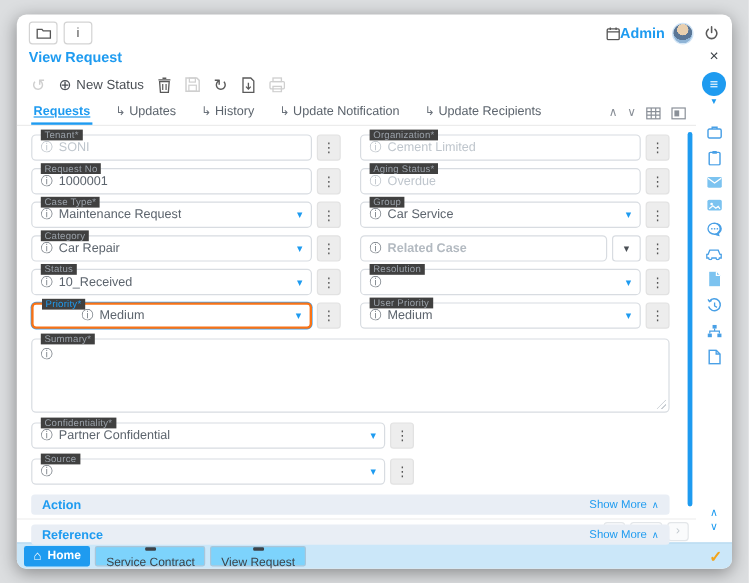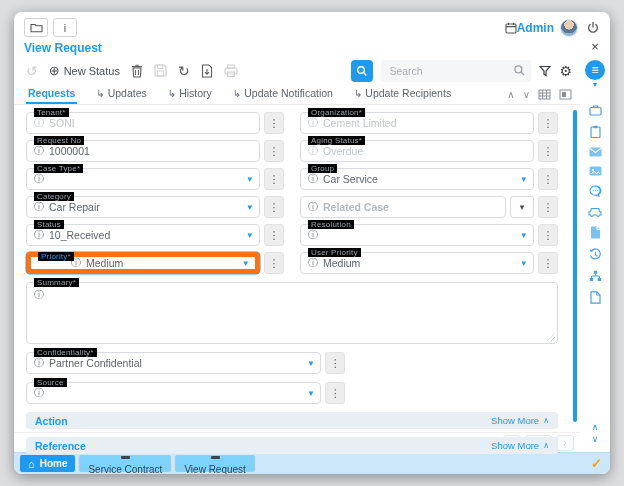--- a/index.html
+++ b/index.html
@@ -41,35 +41,35 @@
   .search-btn { width:22px; height:22px; background:#1e9bf0; border-radius:4px; display:flex; align-items:center; justify-content:center; }
   .search-box { position:relative; width:150px; height:22px; background:#f4f6f8; border-radius:2px; display:flex; align-items:center; }
   .search-box input { border:0; outline:0; background:transparent; width:100%; height:100%; padding:0 22px 0 8px; font-size:10.5px; color:#444; font-family:"Liberation Sans",sans-serif; }
   .search-box input::placeholder { color:#a9aeb4; }
   .search-box .mag { position:absolute; right:5px; top:4px; }
   .gear { font-size:14px; color:#444; }
 
   
   .tabs-row { height:21px; display:flex; align-items:stretch; padding:0 8px 0 12px; border-bottom:1px solid #ececec; flex:0 0 auto; }
   .tab { display:flex; align-items:center; gap:3px; font-size:10.5px; color:#5c646d; padding:0 2px; margin-right:17px; border-bottom:2px solid transparent; }
-  .tab.active { color:#1e9bf0; font-weight:700; border-bottom-color:#1e9bf0; }
+  .tab.active { color:#1e9bf0; font-weight:700; border-bottom-color:#1e9bf0;text-decoration:underline; }
   .tab .tarrow { color:#6a717a; font-size:10px; }
   .tabs-row .spacer { flex:1; }
   .view-ics { display:flex; align-items:center; gap:8px; color:#8a9098; font-size:10px; }
   .view-ics svg { display:block; }
 
   
   .form-area { flex:1; position:relative; padding:7px 22px 0 12px; min-height:0; }
   .scrollbar-v { position:absolute; right:3px; top:5px; bottom:10px; width:4px; background:#1e9bf0; border-radius:2px; }
 
   .fgrid { display:grid; grid-template-columns:1fr 1fr; column-gap:16px; row-gap:6px; }
   .cell { display:flex; align-items:stretch; }
   .fieldbox { position:relative; flex:1; height:22px; border:1px solid #d8dce1; border-radius:4px; display:flex; align-items:center; padding:0 7px; background:#fff; min-width:0; }
-  .fieldbox.focused { border:5px solid #f97316; box-shadow:0 0 0 .5px #3fa2f0;padding-left:40px; }
-  .flabel { position:absolute; top:-5px; left:7px; background:#000000; padding:0 3px; font-size:8px; color:#9aa1a9; letter-spacing:.2px; white-space:nowrap; }
+  .fieldbox.focused { border:2px solid #f97316; box-shadow:0 0 0 .5px #3fa2f0;padding-left:40px; }
+  .flabel { position:absolute; top:-5px; left:7px; background:#404040; padding:0 3px; font-size:8px; color:#9aa1a9; letter-spacing:.2px; white-space:nowrap; }
   .fieldbox.focused .flabel { color:#1e9bf0; }
   .req { color:inherit; font-size:8px; vertical-align:top; }
   .finfo { font-size:10px; color:#6d747c; margin-right:5px; flex:0 0 auto; }
   .fvalue { font-size:10.5px; color:#5c646d; white-space:nowrap; overflow:hidden; text-overflow:ellipsis; }
   .fieldbox.disabled .fvalue { color:#bfc6cd; }
   .fieldbox.disabled .finfo { color:#b7bec5; }
   .fvalue.placeholder { color:#b3bac1;font-weight:bold; }
   .fcaret { margin-left:auto; color:#1e9bf0; font-size:9px; padding-left:6px; }
   .drop-btn { width:24px; height:22px; border:1px solid #d8dce1; border-radius:3px; margin-left:4px; display:flex; align-items:center; justify-content:center; color:#4a4f55; font-size:9px; background:#fff; }
   .kebab { width:20px; height:22px; background:#ededed; border:1px solid #e2e2e2; border-radius:3px; margin-left:4px; display:flex; align-items:center; justify-content:center; color:#555; font-size:11px; flex:0 0 auto; }
@@ -191,39 +191,20 @@
           </svg>
         </span>
         <span class="tb-ic disabled">
           <svg class="ic" width="14" height="13" viewBox="0 0 14 13">
             <rect x="1" y="4" width="12" height="6" rx="1" fill="none" stroke="#cfcfcf" stroke-width="1.1"></rect>
             <rect x="3.5" y="1" width="7" height="3" fill="none" stroke="#cfcfcf" stroke-width="1.1"></rect>
             <rect x="3.5" y="8" width="7" height="4.5" fill="none" stroke="#cfcfcf" stroke-width="1.1"></rect>
           </svg>
         </span>
         <span class="spacer"></span>
-        <span class="search-group">
-          <span class="search-btn">
-            <svg class="ic" width="12" height="12" viewBox="0 0 12 12">
-              <circle cx="5" cy="5" r="3.3" fill="none" stroke="#fff" stroke-width="1.4"></circle>
-              <line x1="7.6" y1="7.6" x2="10.4" y2="10.4" stroke="#fff" stroke-width="1.4"></line>
-            </svg>
-          </span>
-          <span class="search-box">
-            <input type="text" placeholder="Search" style="">
-            <svg class="ic mag" width="13" height="13" viewBox="0 0 12 12">
-              <circle cx="5" cy="5" r="3.2" fill="none" stroke="#9aa1a9" stroke-width="1.2"></circle>
-              <line x1="7.5" y1="7.5" x2="10.2" y2="10.2" stroke="#9aa1a9" stroke-width="1.2"></line>
-            </svg>
-          </span>
-          <svg class="ic" width="12" height="12" viewBox="0 0 12 12">
-            <path d="M1 1.5 h10 l-4 4.5 v4.5 l-2 -1.2 v-3.3 z" fill="none" stroke="#3c4248" stroke-width="1.2"></path>
-          </svg>
-          <span class="gear">⚙</span>
-        </span>
       </div>
 
       <div class="tabs-row">
         <span class="tab active">
           <span>Requests</span>
         </span>
         <span class="tab">
           <span class="tarrow">↳</span>
           <span>Updates</span>
         </span>
@@ -301,20 +282,21 @@
             </div>
             <span class="kebab">
                 <span>⋮</span>
               </span>
           </div>
 
           <div class="cell">
             <div class="fieldbox">
               <span class="flabel"><span>Case Type</span><span class="req">*</span></span>
               <span class="finfo">ⓘ</span>
+              <span class="fvalue">Maintenance Request</span>
               <span class="fcaret">▾</span>
             </div>
             <span class="kebab">
                 <span>⋮</span>
               </span>
           </div>
 
           <div class="cell">
             <div class="fieldbox">
               <span class="flabel">Group</span>

